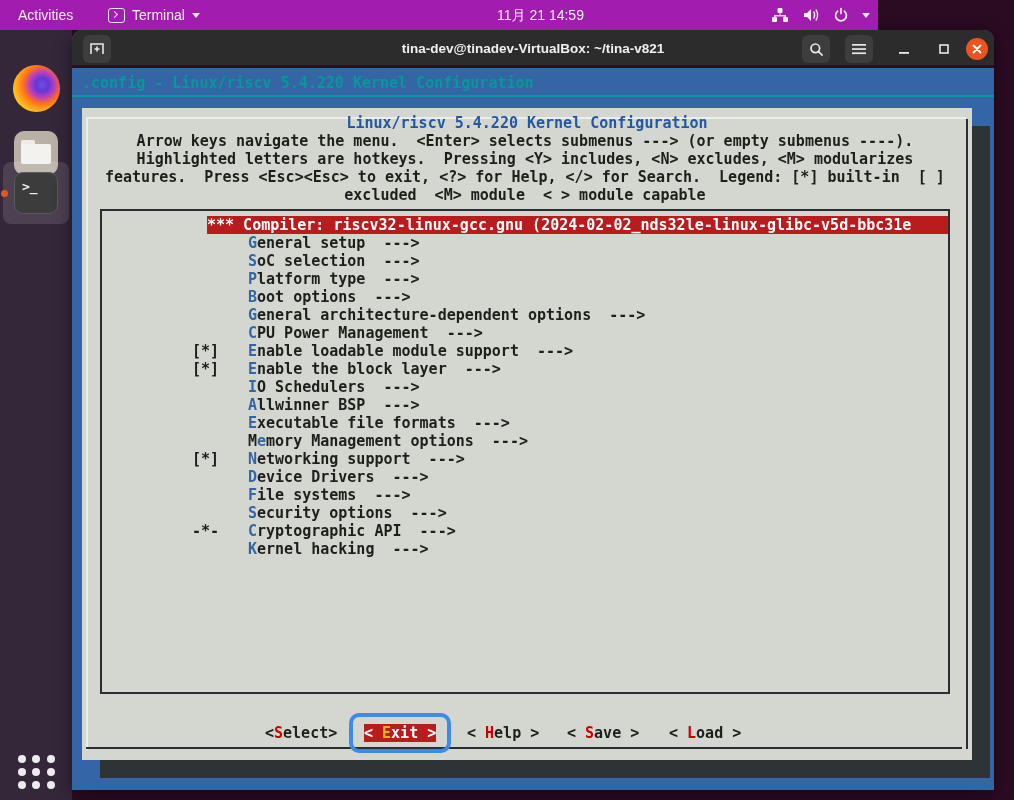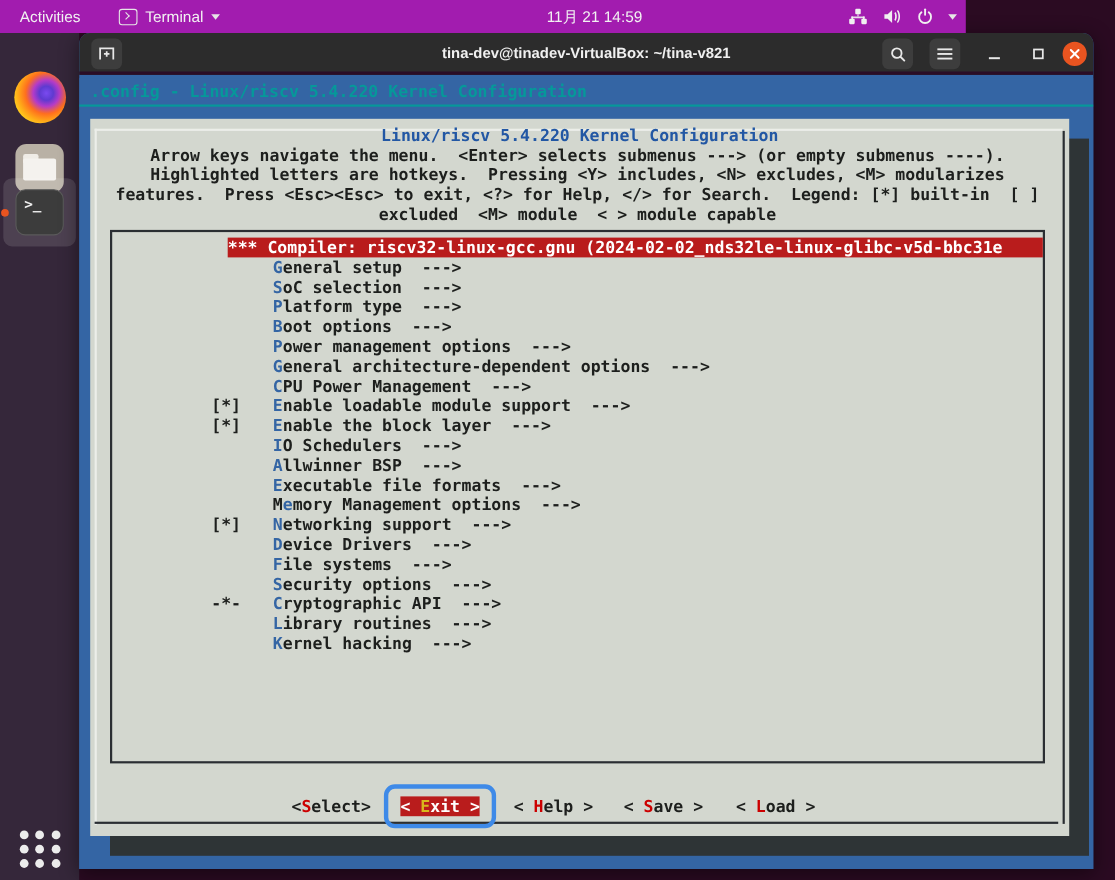--- a/index.html
+++ b/index.html
@@ -204,35 +204,33 @@
       <div class="d-title">Linux/riscv 5.4.220 Kernel Configuration</div>
       <div class="d-instr"><div>Arrow keys navigate the menu.  &lt;Enter&gt; selects submenus ---&gt; (or empty submenus ----).</div><div>Highlighted letters are hotkeys.  Pressing &lt;Y&gt; includes, &lt;N&gt; excludes, &lt;M&gt; modularizes</div><div>features.  Press &lt;Esc&gt;&lt;Esc&gt; to exit, &lt;?&gt; for Help, &lt;/&gt; for Search.  Legend: [*] built-in  [ ]</div><div>excluded  &lt;M&gt; module  &lt; &gt; module capable</div></div>
 
       <div class="menubox">
         <div class="mlist">
             <div class="mrow"><span class="selbar">*** Compiler: riscv32-linux-gcc.gnu (2024-02-02_nds32le-linux-glibc-v5d-bbc31e</span></div>
             <div class="mrow"><span class="mbox"></span><span class="mlabel"><span></span><span class="hot">G</span><span>eneral setup  ---&gt;</span></span></div>
             <div class="mrow"><span class="mbox"></span><span class="mlabel"><span></span><span class="hot">S</span><span>oC selection  ---&gt;</span></span></div>
             <div class="mrow"><span class="mbox"></span><span class="mlabel"><span></span><span class="hot">P</span><span>latform type  ---&gt;</span></span></div>
             <div class="mrow"><span class="mbox"></span><span class="mlabel"><span></span><span class="hot">B</span><span>oot options  ---&gt;</span></span></div>
-            <div class="mrow"><span class="mbox"></span><span class="mlabel"><span></span><span class="hot">P</span><span>ower management options  ---&gt;</span></span></div>
             <div class="mrow"><span class="mbox"></span><span class="mlabel"><span></span><span class="hot">G</span><span>eneral architecture-dependent options  ---&gt;</span></span></div>
             <div class="mrow"><span class="mbox"></span><span class="mlabel"><span></span><span class="hot">C</span><span>PU Power Management  ---&gt;</span></span></div>
             <div class="mrow"><span class="mbox">[*]</span><span class="mlabel"><span></span><span class="hot">E</span><span>nable loadable module support  ---&gt;</span></span></div>
             <div class="mrow"><span class="mbox">[*]</span><span class="mlabel"><span></span><span class="hot">E</span><span>nable the block layer  ---&gt;</span></span></div>
             <div class="mrow"><span class="mbox"></span><span class="mlabel"><span></span><span class="hot">I</span><span>O Schedulers  ---&gt;</span></span></div>
             <div class="mrow"><span class="mbox"></span><span class="mlabel"><span></span><span class="hot">A</span><span>llwinner BSP  ---&gt;</span></span></div>
             <div class="mrow"><span class="mbox"></span><span class="mlabel"><span></span><span class="hot">E</span><span>xecutable file formats  ---&gt;</span></span></div>
             <div class="mrow"><span class="mbox"></span><span class="mlabel"><span>M</span><span class="hot">e</span><span>mory Management options  ---&gt;</span></span></div>
             <div class="mrow"><span class="mbox">[*]</span><span class="mlabel"><span></span><span class="hot">N</span><span>etworking support  ---&gt;</span></span></div>
             <div class="mrow"><span class="mbox"></span><span class="mlabel"><span></span><span class="hot">D</span><span>evice Drivers  ---&gt;</span></span></div>
             <div class="mrow"><span class="mbox"></span><span class="mlabel"><span></span><span class="hot">F</span><span>ile systems  ---&gt;</span></span></div>
             <div class="mrow"><span class="mbox"></span><span class="mlabel"><span></span><span class="hot">S</span><span>ecurity options  ---&gt;</span></span></div>
             <div class="mrow"><span class="mbox">-*-</span><span class="mlabel"><span></span><span class="hot">C</span><span>ryptographic API  ---&gt;</span></span></div>
-            <div class="mrow"><span class="mbox"></span><span class="mlabel"><span></span><span class="hot">L</span><span>ibrary routines  ---&gt;</span></span></div>
             <div class="mrow"><span class="mbox"></span><span class="mlabel"><span></span><span class="hot">K</span><span>ernel hacking  ---&gt;</span></span></div>
           </div>
       </div>
 
       <div class="btnrow">
           <span class="dbtn b0"><span>&lt;</span><span class="bhot">S</span><span>elect&gt;</span></span>
           <span class="dbtn b1 focused"><span>&lt; </span><span class="bhot">E</span><span>xit &gt;</span></span>
           <span class="dbtn b2"><span>&lt; </span><span class="bhot">H</span><span>elp &gt;</span></span>
           <span class="dbtn b3"><span>&lt; </span><span class="bhot">S</span><span>ave &gt;</span></span>
           <span class="dbtn b4"><span>&lt; </span><span class="bhot">L</span><span>oad &gt;</span></span>

